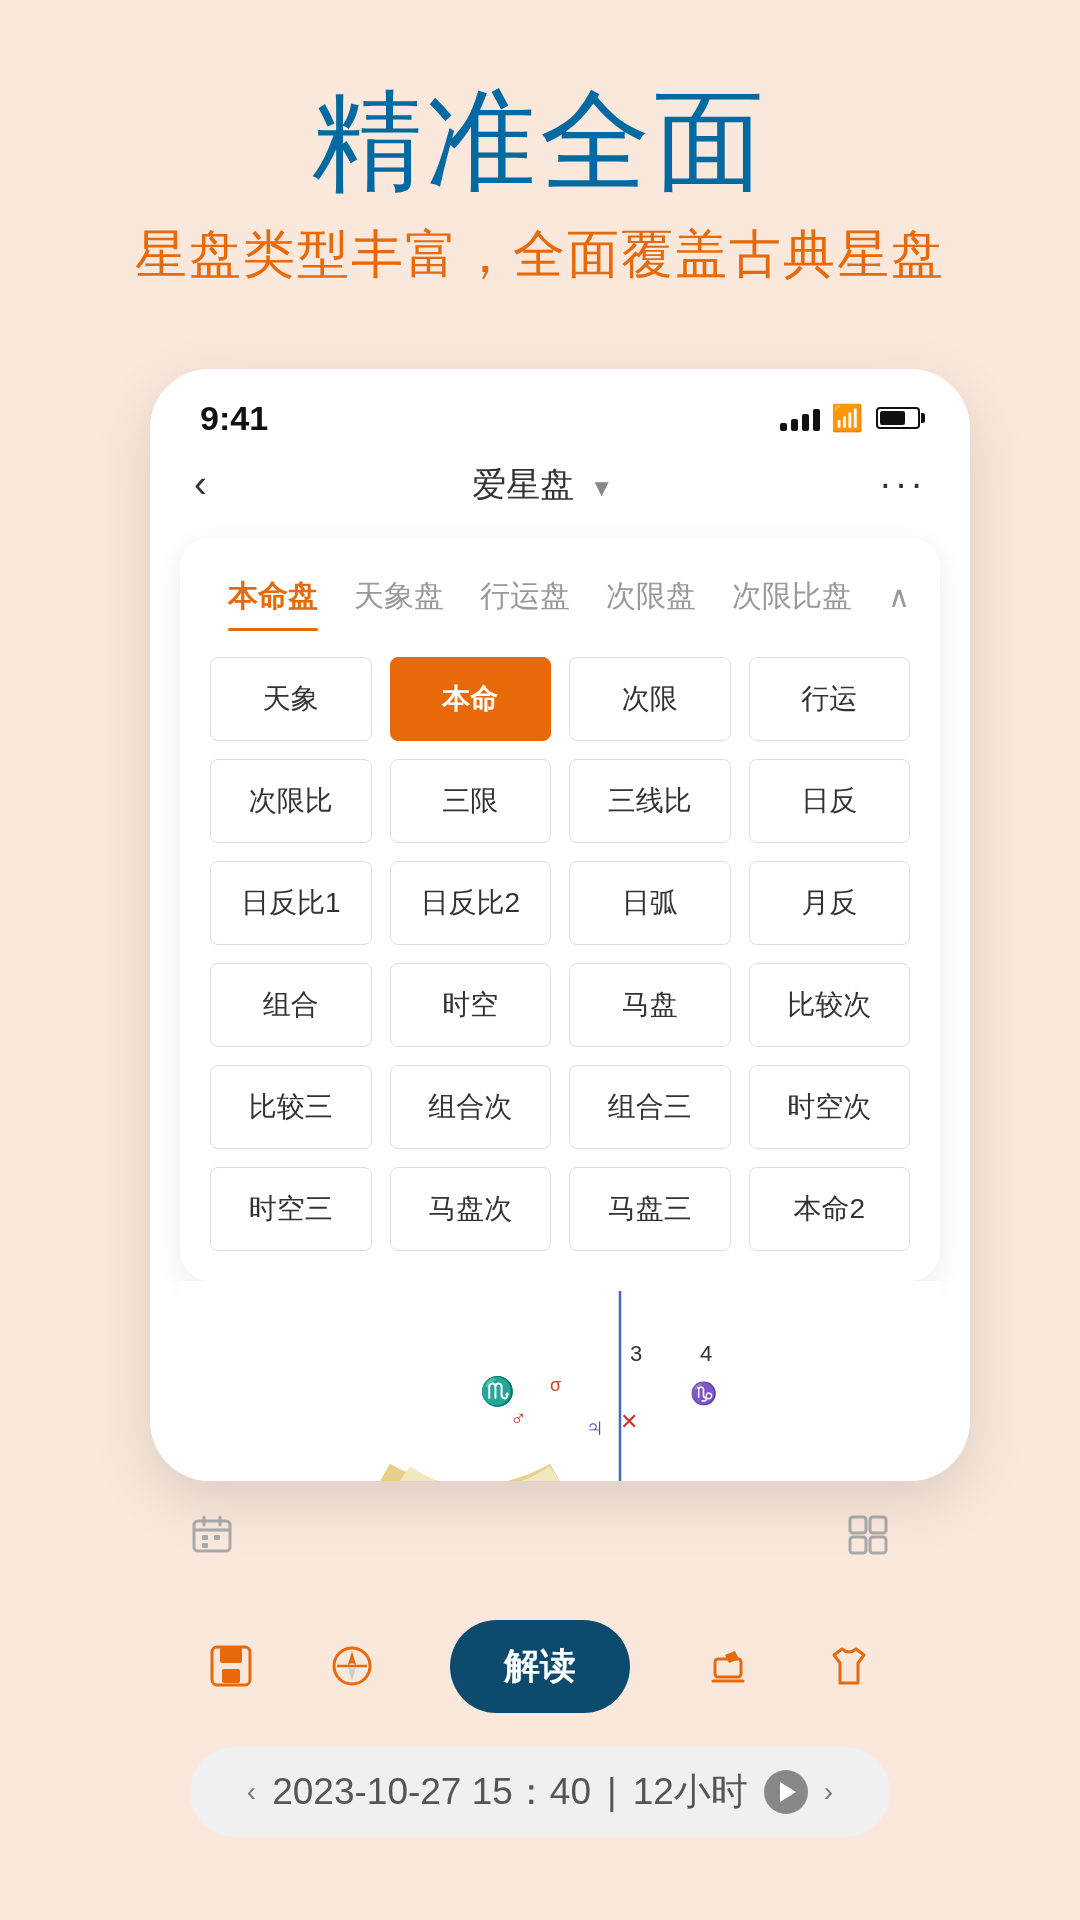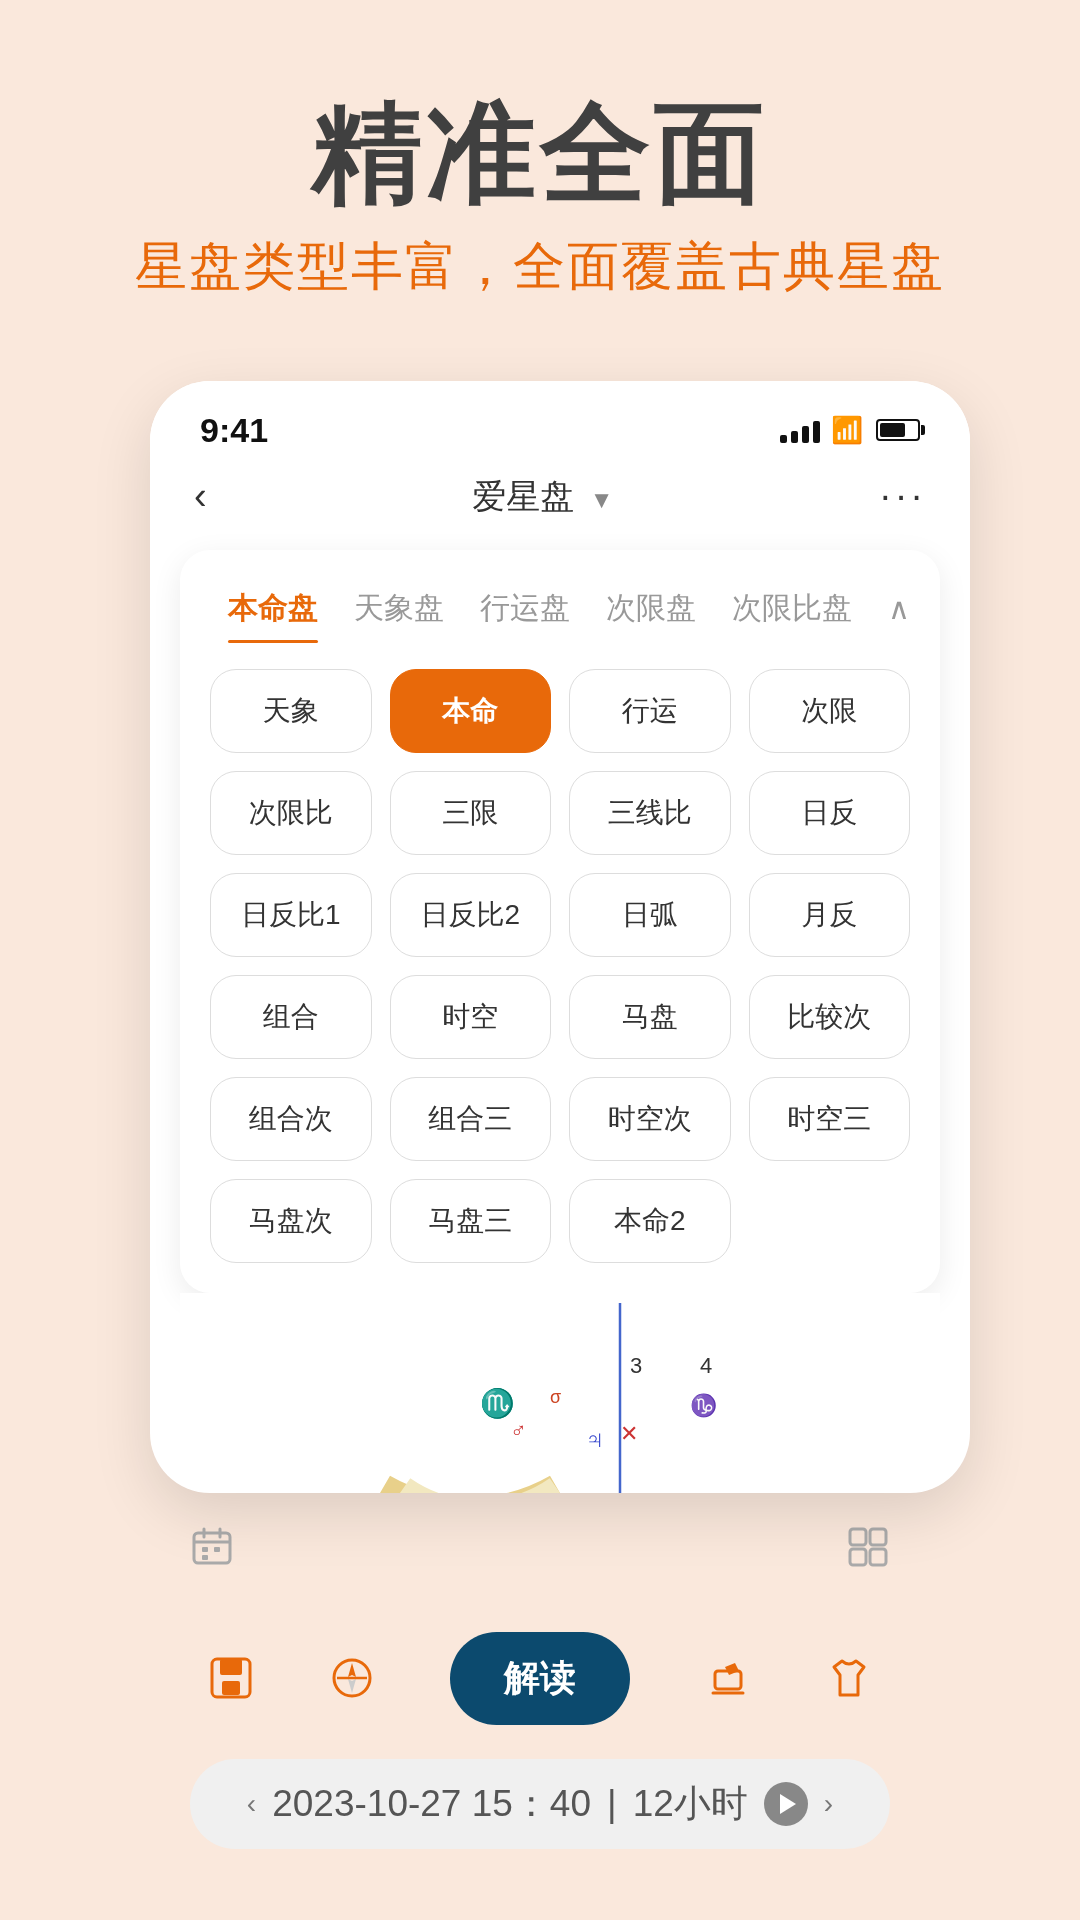--- a/index.html
+++ b/index.html
@@ -24,25 +24,24 @@
 
     
     .title-section {
       width: 100%;
       text-align: center;
       padding-top: 80px;
       padding-bottom: 20px;
     }
     .main-title {
       font-size: 110px;
-      font-weight: 700;
-      color: #404040;
+      font-weight: 400;
+      color: #0369a1;
       line-height: 1.1;
       letter-spacing: 4px;
-      margin-top: 12px;
     }
     .sub-title {
       font-size: 52px;
       font-weight: 500;
       color: #E8690A;
       margin-top: 20px;
       line-height: 1.3;
       letter-spacing: 2px;
     }
 
@@ -197,21 +196,21 @@
 
     
     .btn-grid {
       display: grid;
       grid-template-columns: repeat(4, 1fr);
       gap: 18px;
     }
     .chart-btn {
       background: #fff;
       border: 1.5px solid #ddd;
-      border-radius: 26px;
+      border-radius: 8px;
       padding: 22px 0;
       font-size: 28px;
       color: #333;
       text-align: center;
       cursor: pointer;
       font-weight: 400;
     }
     .chart-btn.active {
       background: #E8690A;
       color: #fff;
@@ -358,38 +357,39 @@
         <div class="tab-item">天象盘</div>
         <div class="tab-item">行运盘</div>
         <div class="tab-item">次限盘</div>
         <div class="tab-item">次限比盘</div>
         <span class="tab-collapse">∧</span>
       </div>
 
       <div class="btn-grid">
         <div class="chart-btn">天象</div>
         <div class="chart-btn active">本命</div>
+        <div class="chart-btn">次限</div>
         <div class="chart-btn">行运</div>
-        <div class="chart-btn">次限</div>
 
         <div class="chart-btn">次限比</div>
         <div class="chart-btn">三限</div>
         <div class="chart-btn">三线比</div>
         <div class="chart-btn">日反</div>
 
         <div class="chart-btn">日反比1</div>
         <div class="chart-btn">日反比2</div>
         <div class="chart-btn">日弧</div>
         <div class="chart-btn">月反</div>
 
         <div class="chart-btn">组合</div>
         <div class="chart-btn">时空</div>
         <div class="chart-btn">马盘</div>
         <div class="chart-btn">比较次</div>
 
+        <div class="chart-btn">比较三</div>
         <div class="chart-btn">组合次</div>
         <div class="chart-btn">组合三</div>
         <div class="chart-btn">时空次</div>
 
         <div class="chart-btn">时空三</div>
         <div class="chart-btn">马盘次</div>
         <div class="chart-btn">马盘三</div>
         <div class="chart-btn">本命2</div>
       </div>
     </div>

